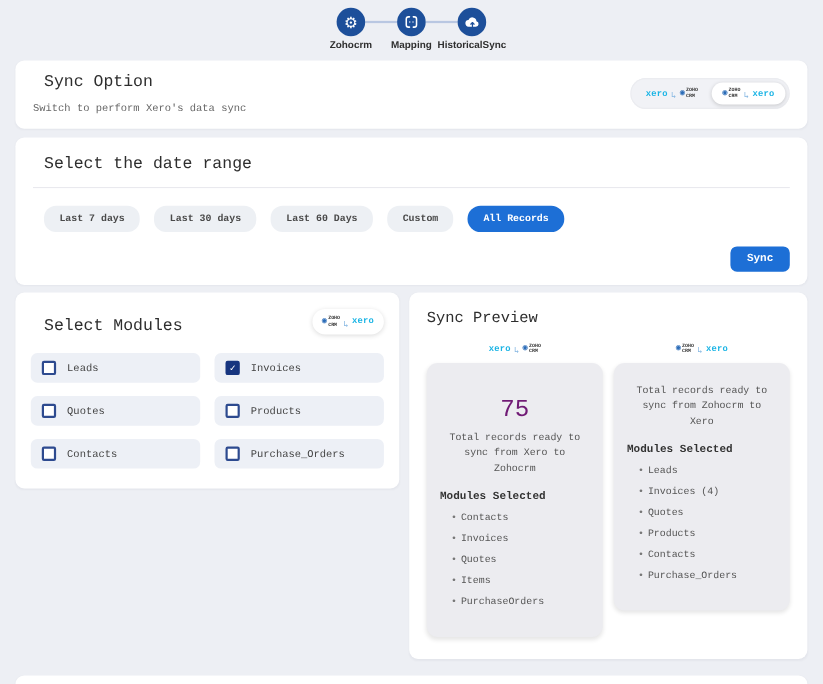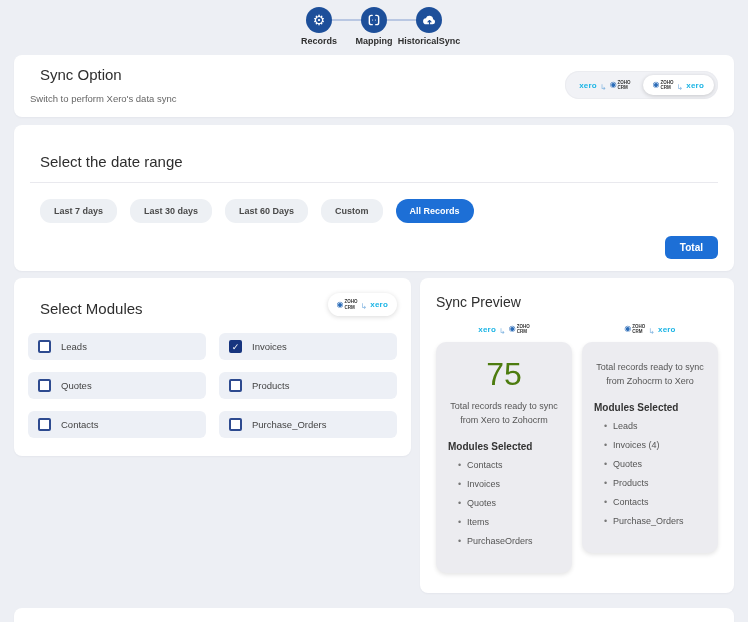--- a/index.html
+++ b/index.html
@@ -15,85 +15,85 @@
   .page{padding:0 14px;}
   
   .stepper{display:flex;justify-content:center;align-items:flex-start;padding:7px 0 20px;}
   .step{position:relative;width:26px;display:flex;flex-direction:column;align-items:center;}
   .circle{width:26px;height:26px;border-radius:50%;background:var(--step-blue);
     display:flex;align-items:center;justify-content:center;color:#fff;font-size:13px;}
   .step-label{position:absolute;top:29px;left:50%;transform:translateX(-50%);
     font-size:9px;font-weight:700;color:#2f2f2f;white-space:nowrap;}
   .connector{width:29px;height:2px;background:#b9c7e2;margin-top:12px;}
   
-  .panel{background:#fff;border-radius:8px;box-shadow:0 1px 2px rgba(20,30,60,.04);}
+  .panel{background:#fff;border-radius:8px;box-shadow:0 1px 2px rgba(20,30,60,.04);font-family:Liberation Mono, monospace;}
   h2.sec-title{font-size:15px;font-weight:500;color:#2e2e2e;}
   
   .sync-option{margin-top:2px;padding:10px 16px 12px;display:flex;justify-content:space-between;align-items:center;min-height:62px;}
   .so-left h2{margin-left:10px;}
   .so-sub{font-size:9.5px;color:#666;margin-top:10px;}
   .toggle{background:#f1f2f6;border-radius:999px;padding:4px;display:flex;gap:2px;box-shadow:inset 0 0 0 1px #ebecf0;}
   .t-opt{padding:5px 10px;border-radius:999px;display:flex;align-items:center;cursor:pointer;}
   .t-opt.sel{background:#fff;box-shadow:0 1px 4px rgba(0,0,0,.18);}
   
   .brand-xero{color:var(--xero-cyan);font-weight:700;font-size:8px;letter-spacing:.2px;}
   .brand-zoho{display:inline-flex;align-items:center;}
   .bz-ic{color:var(--zoho-blue);font-size:8px;line-height:1;margin-right:1px;}
   .bz-t{display:inline-block;text-align:left;font-size:4.5px;line-height:1.15;font-weight:700;color:#333;}
   .arr{color:#86b7e2;font-size:8px;margin:0 3px;position:relative;top:2px;}
   
   .date-range{margin-top:8px;padding:12px 16px;}
-  .date-range h2{margin-left:10px;margin-top:16px;}
+  .date-range h2{margin-left:10px;margin-top:4px;}
   .divider{border:none;border-top:1px solid #e9e9ee;margin:12px 0 0;}
   .date-options{display:flex;gap:13px;margin:16px 0 0 10px;}
   .pill{border:none;background:#edf0f4;color:#4a4a4a;font-weight:600;font-size:9px;
     padding:7px 14px;border-radius:11px;font-family:inherit;cursor:pointer;}
   .pill-active{background:var(--accent-blue);color:#fff;font-weight:700;border-radius:13px;}
   .sync-row{display:flex;justify-content:flex-end;margin-top:13px;}
   .btn-blue{border:none;background:var(--accent-blue);color:#fff;font-weight:700;font-size:10px;
     padding:6px 15px;border-radius:6px;font-family:inherit;cursor:pointer;}
   
   .two-col{display:flex;gap:9px;margin-top:7px;align-items:flex-start;}
-  .modules{width:397px;flex:none;padding:14px 14px 18px;}
+  .modules{width:349px;flex:none;padding:14px 14px 18px;}
   .mod-head{display:flex;justify-content:space-between;align-items:center;}
   .mod-head h2{margin-left:12px;margin-top:8px;}
   .logo-pill{background:#fff;border-radius:999px;padding:6px 9px;box-shadow:0 1px 5px rgba(0,0,0,.15);display:flex;align-items:center;}
   .mod-grid{margin-top:16px;display:grid;grid-template-columns:1fr 1fr;column-gap:13px;row-gap:12px;}
   .mod-row{background:#edf0f6;border-radius:6px;padding:6px 10px;display:flex;align-items:center;gap:10px;height:27px;cursor:pointer;}
   .cb{width:13px;height:13px;border:2px solid #2d4a8f;border-radius:2px;background:#fff;flex:none;
     display:flex;align-items:center;justify-content:center;font-size:9px;color:#fff;}
   .cb.checked{background:#17357f;border-color:#17357f;}
   .mod-label{font-size:9.5px;color:#444;}
   
   .preview{flex:1;padding:12px 16px 20px;}
   .preview h2{font-size:14px;margin-left:0;margin-top:4px;}
   .preview-cards{display:flex;gap:10px;margin-top:10px;align-items:flex-start;}
   .p-col{flex:1;}
   .p-head{height:18px;display:flex;justify-content:center;align-items:center;}
   .p-card{background:#ececf0;border-radius:10px;padding:12px 12px 18px;box-shadow:0 2px 4px rgba(0,0,0,.10);margin-top:4px;}
-  .p-count{font-size:32px;color:#4d7c0f;text-align:center;margin-top:2px;}
+  .p-count{font-size:22px;color:#701a75;text-align:center;margin-top:18px;}
   .p-desc{font-size:9px;color:#555;text-align:center;margin-top:7px;line-height:1.55;padding:0 2px;}
   .p-modtitle{font-size:10px;font-weight:700;color:#333;margin-top:13px;}
   .p-list{list-style:none;margin-top:8px;padding-left:10px;}
   .p-list li{font-size:9px;color:#555;margin-bottom:9px;padding-left:9px;position:relative;}
   .p-list li::before{content:"•";position:absolute;left:0;color:#777;}
   
   .queue{margin-top:15px;padding:12px 16px 20px;min-height:150px;}
 </style>
 </head>
 <body>
 
 <div class="page">
 
   <div class="stepper">
       <div class="step">
         <div class="circle">
           <span style="font-size:14px;line-height:1">⚙</span>
         </div>
-        <div class="step-label">Records</div>
+        <div class="step-label">Zohocrm</div>
       </div>
       <div class="connector"></div>
       <div class="step">
         <div class="circle">
           <svg width="14" height="14" viewBox="0 0 24 24" fill="none" stroke="#fff" stroke-width="2.4" stroke-linecap="round">
             <path d="M9 4H7.5A3.5 3.5 0 0 0 4 7.5v9A3.5 3.5 0 0 0 7.5 20H9"></path>
             <path d="M15 4h1.5A3.5 3.5 0 0 1 20 7.5v9a3.5 3.5 0 0 1-3.5 3.5H15"></path>
             <circle cx="9.5" cy="12" r="1" fill="#fff" stroke="none"></circle>
             <circle cx="14.5" cy="12" r="1" fill="#fff" stroke="none"></circle>
           </svg>
@@ -147,21 +147,21 @@
     <h2 class="sec-title">Select the date range</h2>
     <hr class="divider">
     <div class="date-options">
         <button class="pill">Last 7 days</button>
         <button class="pill">Last 30 days</button>
         <button class="pill">Last 60 Days</button>
         <button class="pill">Custom</button>
         <button class="pill pill-active">All Records</button>
       </div>
     <div class="sync-row">
-      <button class="btn-blue">Total</button>
+      <button class="btn-blue">Sync</button>
     </div>
   </section>
 
   <div class="two-col">
 
     <section class="panel modules">
       <div class="mod-head">
         <h2 class="sec-title">Select Modules</h2>
         <div class="logo-pill">
             <span class="brand-zoho">

